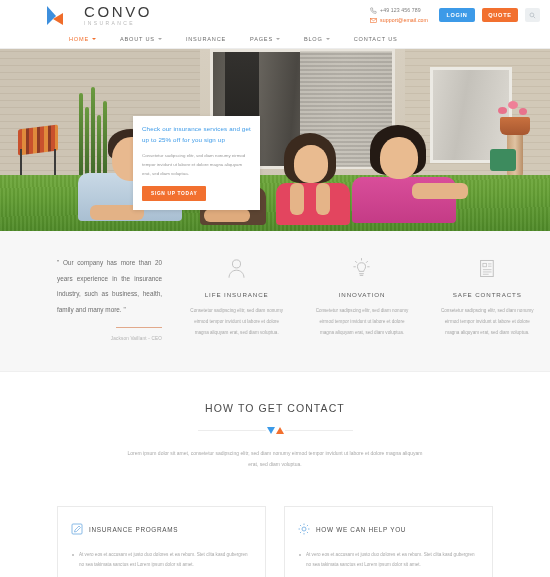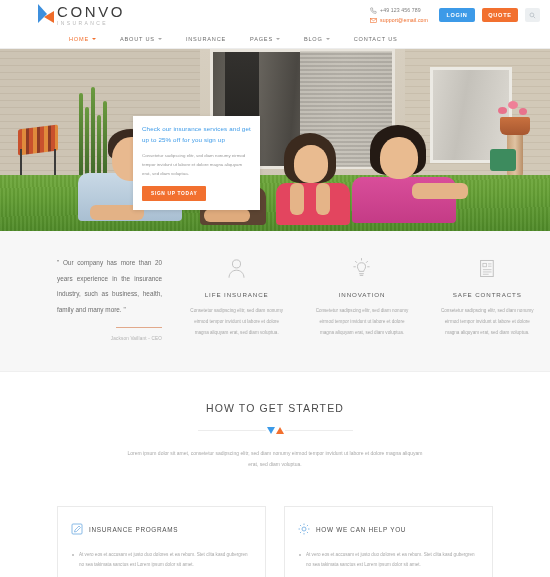--- a/index.html
+++ b/index.html
@@ -10,21 +10,21 @@
     overflow: hidden;
     color: #555;
   }
   .page { width: 550px; height: 577px; position: relative; }
 
   
   .topbar {
     height: 30px; display: flex; align-items: center;
     padding: 0 10px 0 38px; background: #fff;
   }
-  .logo { display: flex; align-items: flex-start; gap: 2px; }
+  .logo { display: flex; align-items: center; gap: 20px; margin-left: 9px; }
   .logo-mark { width: 17px; height: 19px; position: relative; flex: none; }
   .logo-mark .lm-blue {
     position: absolute; left: 0; top: 0; width: 0; height: 0;
     border-left: 9px solid #3d8fdd; border-top: 10px solid transparent;
     border-bottom: 9px solid transparent;
   }
   .logo-mark .lm-orange {
     position: absolute; left: 6px; top: 7px; width: 0; height: 0;
     border-right: 10px solid #ef6c2a; border-top: 6px solid transparent;
     border-bottom: 6px solid transparent;
@@ -437,21 +437,21 @@
               <path d="M21 12h6M21 16h6M12 22h15M12 26h15M12 30h10" stroke="#bdbdbd" stroke-width="1.3"></path>
             </svg>
           </div>
           <div class="svc-title">SAFE CONTRACTS</div>
           <div class="svc-text">Consetetur sadipscing elitr, sed diam nonumy eirmod tempor invidunt ut labore et dolore magna aliquyam erat, sed diam voluptua.</div>
         </div>
       </div>
   </div>
 
   <div class="started">
-    <div class="started-title">HOW TO GET STARTED</div>
+    <div class="started-title">HOW TO GET CONTACT</div>
     <div class="divider">
       <span class="line"></span>
       <span class="tri-down"></span>
         <span class="tri-up"></span>
       <span class="line"></span>
     </div>
     <div class="started-text">Lorem ipsum dolor sit amet, consetetur sadipscing elitr, sed diam nonumy eirmod tempor invidunt ut labore et dolore magna aliquyam erat, sed diam voluptua.</div>
   </div>
 
   <div class="cards" id="cards">

